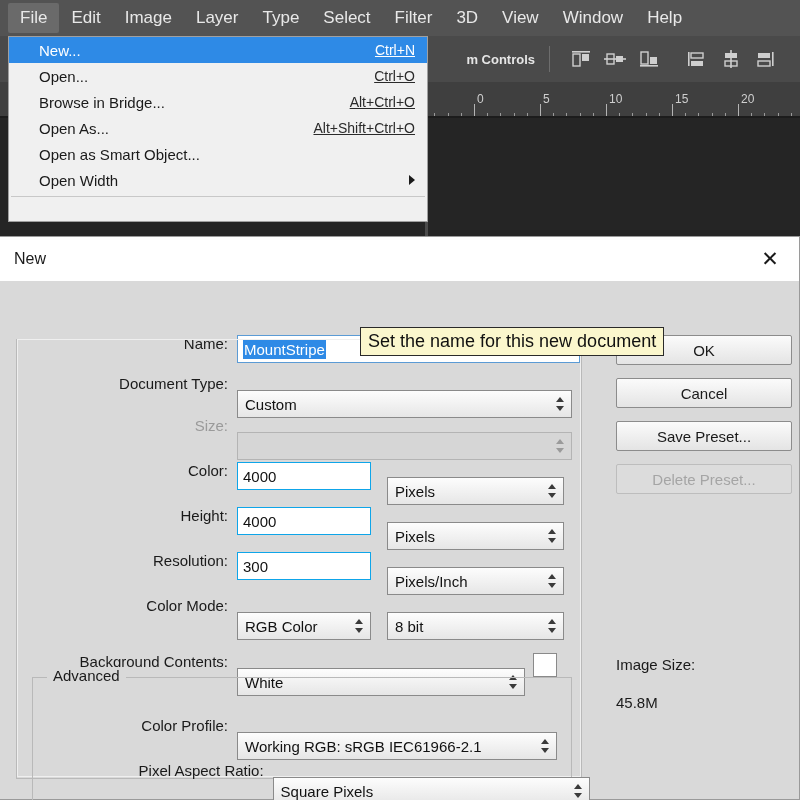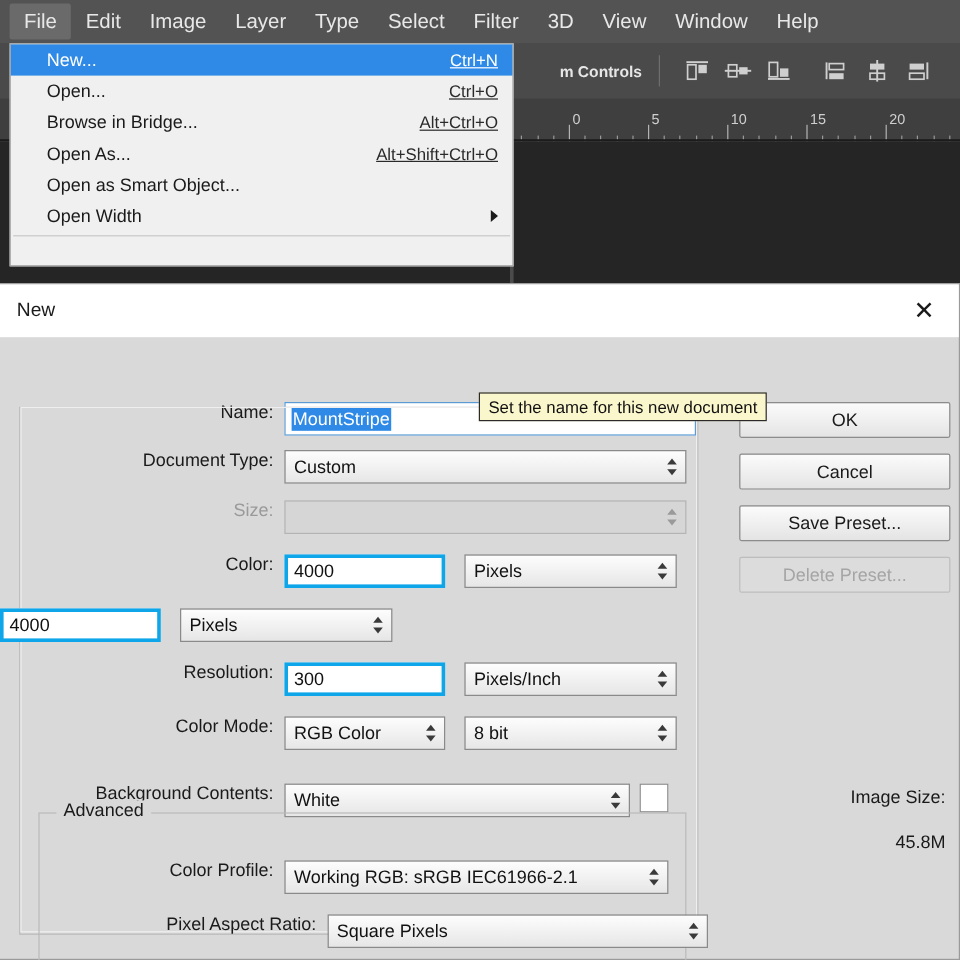--- a/index.html
+++ b/index.html
@@ -157,21 +157,21 @@
     text-align: right;
     font-size: 15px;
     color: #1a1a1a;
     padding-right: 9px;
     white-space: nowrap;
   }
   .row-label.dim { color: #9a9a9a; }
 
   .textbox {
     background: #ffffff;
-    border: 3px solid #0ea5e9;
+    border: 1px solid #0ea5e9;
     height: 28px;
     font-size: 15px;
     color: #111;
     display: flex; align-items: center;
     padding: 0 5px;
   }
   .textbox.focused { border: 1px solid #5b9bd5; }
   .sel-text {
     background: #2e8ae6; color: #ffffff;
     padding: 1px 1px;
@@ -180,20 +180,21 @@
   .combo {
     position: relative;
     background: linear-gradient(#fdfdfd, #e6e6e6);
     border: 1px solid #8a8a8a;
     height: 28px;
     font-size: 15px;
     color: #111;
     display: flex; align-items: center;
     padding: 0 22px 0 7px;
     white-space: nowrap;
+    margin-top: 15px;
   }
   .combo.disabled {
     background: #d6d6d6; border-color: #b4b4b4; color: #9a9a9a;
   }
   .spin {
     position: absolute; right: 6px; top: 50%;
     transform: translateY(-50%);
     width: 9px; height: 16px;
   }
   .spin i {
@@ -212,26 +213,25 @@
     border: 1px solid #8a8a8a;
     margin-left: 8px;
   }
 
   
   .tooltip {
     position: absolute;
     left: 360px; top: 327px;
     background: #fbf7cd;
     border: 1px solid #2a2a2a;
-    font-size: 14px;
+    font-size: 18px;
     color: #111;
     padding: 3px 7px;
     white-space: nowrap;
     z-index: 40;
-    margin-left: 39px;
   }
 
   
   .groupbox {
     position: absolute;
     left: 16px; top: 58px;
     width: 566px; height: 440px;
     border: 1px solid #b9b9b9;
     border-top: 1px solid #b9b9b9;
   }
@@ -271,21 +271,21 @@
     display: flex; align-items: center; justify-content: center;
   }
   .btn.disabled {
     background: #dcdcdc;
     border-color: #bdbdbd;
     color: #a5a5a5;
   }
 
   .imgsize {
     position: absolute;
-    width: 172px; text-align: right;
+    width: 172px; text-align: left;
     font-size: 15px; color: #1a1a1a;
   }
 </style>
 </head>
 <body>
 
 <div class="app">
 
   <div class="menubar">
     <div class="menu-item active"><span>File</span></div>
@@ -474,20 +474,21 @@
         <div class="combo" style="width:177px; margin-left:16px;">
           <span>Pixels</span>
           <span class="spin">
               <i class="up"></i>
               <i class="dn"></i>
             </span>
         </div>
       </div>
 
       <div class="row" style="left:0; top:226px; width:590px;">
+        <div class="row-label" style="width:237px;">Height:</div>
         <div class="textbox" style="width:134px;">
           <span>4000</span>
         </div>
         <div class="combo" style="width:177px; margin-left:16px;">
           <span>Pixels</span>
           <span class="spin">
               <i class="up"></i>
               <i class="dn"></i>
             </span>
         </div>

